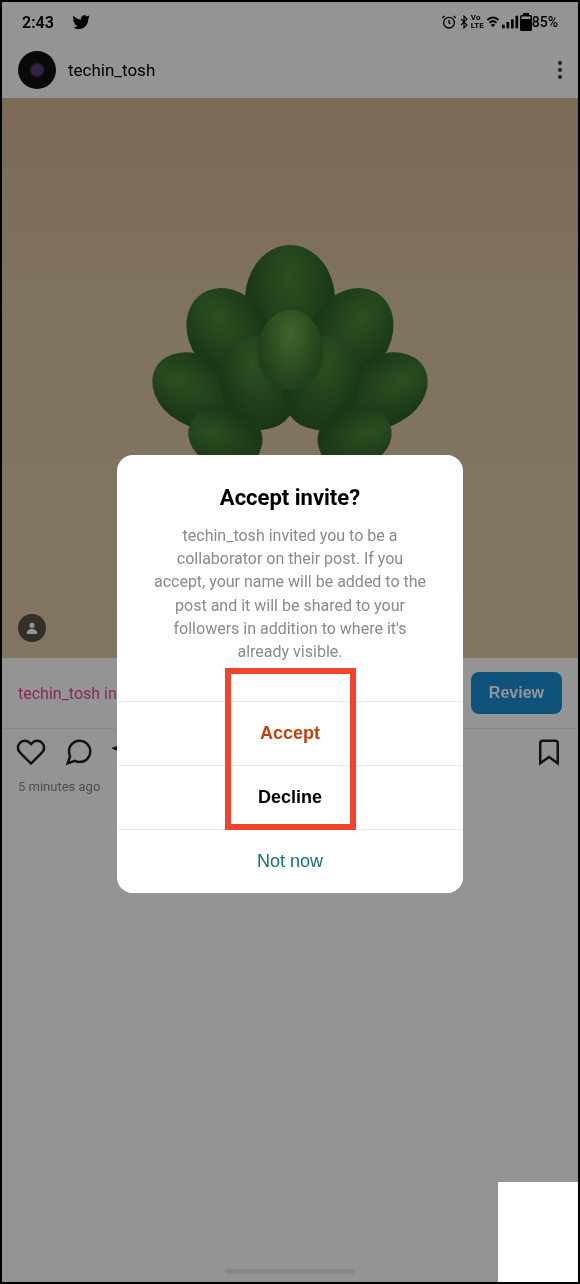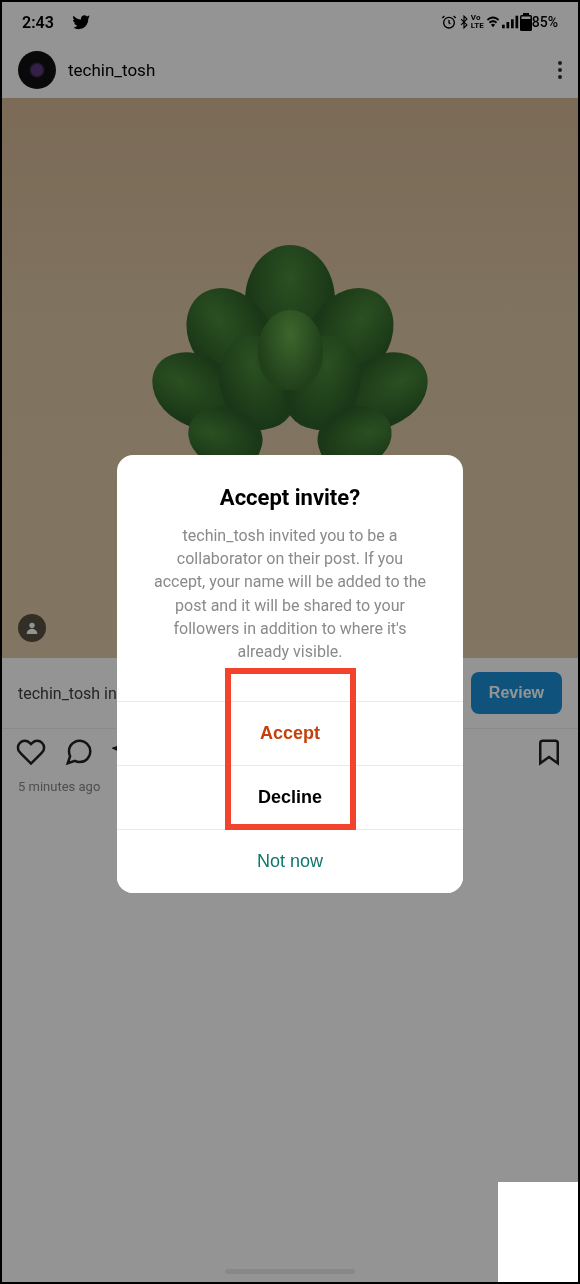--- a/index.html
+++ b/index.html
@@ -133,21 +133,21 @@
     .invite-row {
       padding: 14px 16px;
       display: flex;
       align-items: center;
       justify-content: space-between;
       background: #fff;
       border-bottom: 1px solid #eee;
     }
     .invite-text {
       font-size: 16px;
-      color: #404040;
+      color: #ec4899;
     }
     .review-btn {
       background: #1a8fd8;
       color: #fff;
       border: none;
       padding: 12px 18px;
       border-radius: 8px;
       font-size: 16px;
       font-weight: 600;
     }

